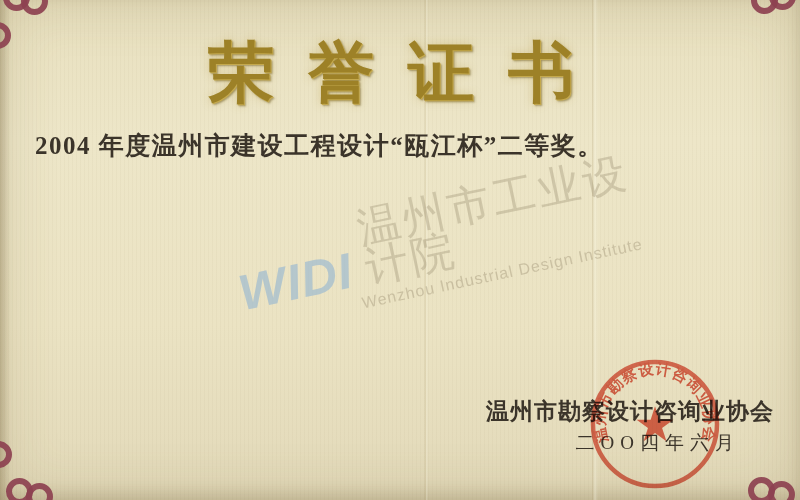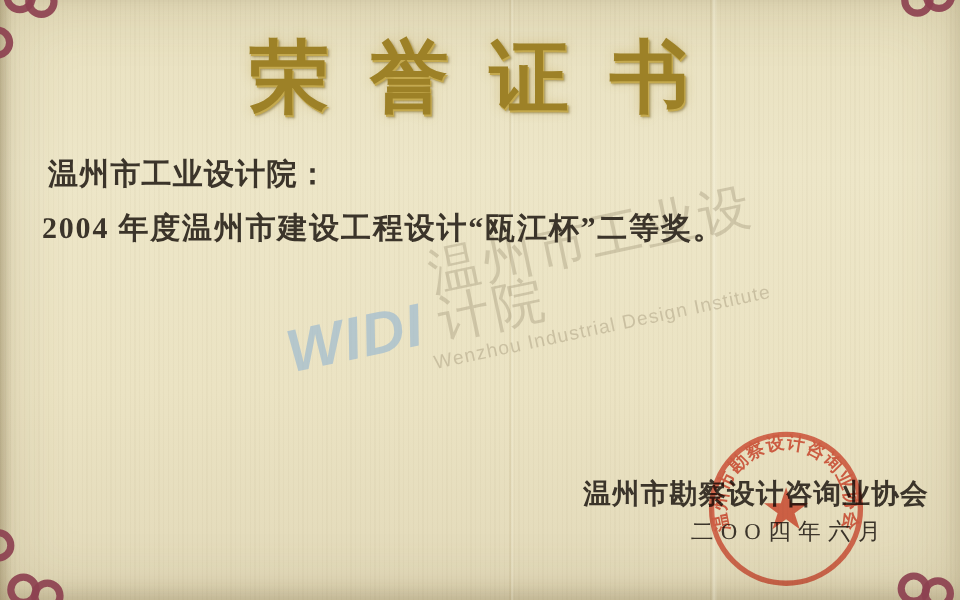--- a/index.html
+++ b/index.html
@@ -20,21 +20,21 @@
   .crease.c2 { left:592px; width:6px;
     background: linear-gradient(90deg, rgba(140,115,60,0.16), rgba(255,255,240,0.3), transparent); }
   .edge-shade { position:absolute; left:0; top:0; width:10px; height:100%;
     background: linear-gradient(90deg, rgba(110,90,50,0.22), transparent); pointer-events:none; }
 
   
   .ring { position:absolute; width:15px; height:15px; border:6px solid #8d4150;
           border-radius:50%; opacity:0.92; }
 
   .title {
-    position:absolute; top:20px; left:0; width:100%; text-align:center;
+    position:absolute; top:28px; left:0; width:100%; text-align:center;
     font-size:66px; font-weight:bold; letter-spacing:34px; padding-left:16px; box-sizing:border-box;
     color:#9d8127;
     text-shadow: 1px 1px 0 #c4a94e, 2px 2px 2px rgba(90,70,10,0.45), 0 0 10px rgba(180,150,55,0.35);
   }
 
   .body-block {
     position:absolute; left:40px; top:130px; width:712px;
     color:#3b342a; font-weight:bold; font-size:25px; letter-spacing:1px;
     line-height:32px;
   }
@@ -108,21 +108,20 @@
       <span class="wm-cn">温州市工业设计院</span>
     </div>
     <div class="wm-en">Wenzhou Industrial Design Institute</div>
   </div>
 
   <div class="content">
 
     <div class="title">荣誉证书</div>
 
     <div class="body-block">
-      <div class="recipient">温州市工业设计院：</div>
       <div class="line outdent">2004 年度温州市建设工程设计“瓯江杯”二等奖。</div>
     </div>
 
     <div class="issuer">温州市勘察设计咨询业协会</div>
     <div class="date">二OO四年六月</div>
   </div>
 
   <svg class="seal" viewBox="0 0 136 136">
     <circle cx="68" cy="68" r="62" fill="none" stroke="#dd5440" stroke-width="4.5" opacity="0.92"></circle>
     <defs>

